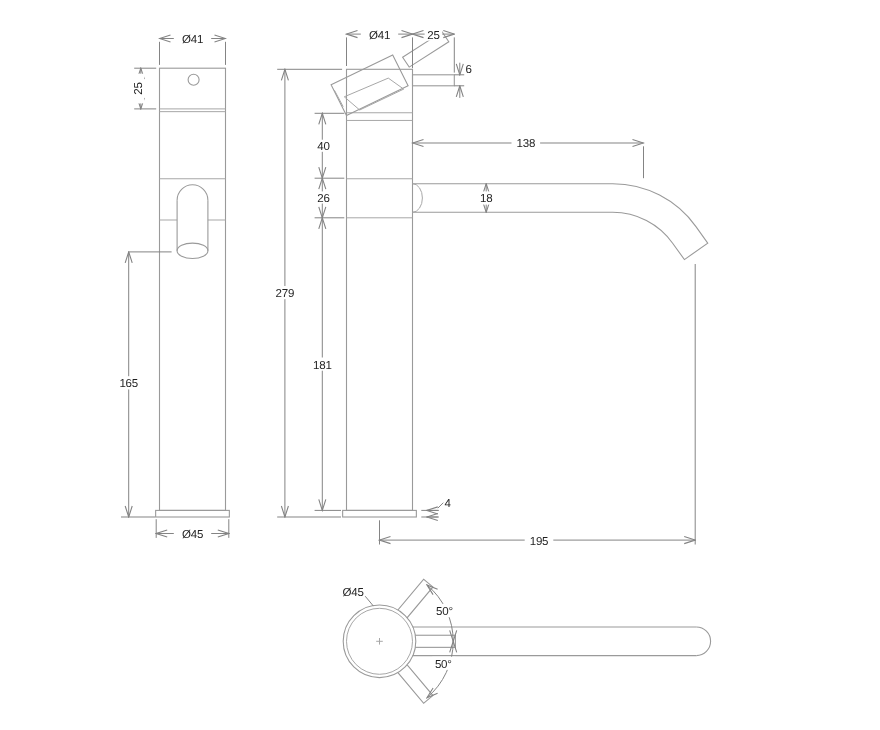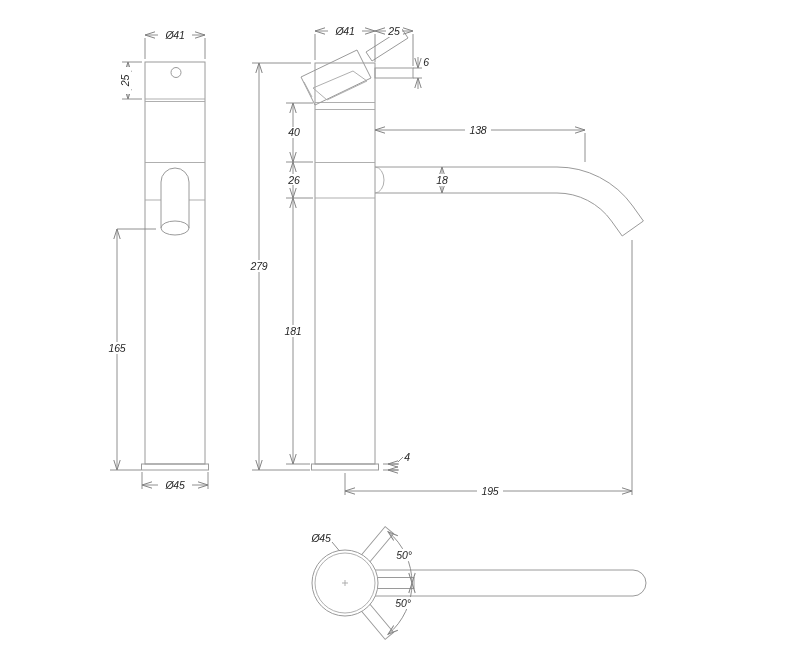--- a/index.html
+++ b/index.html
@@ -1,16 +1,16 @@
 <!DOCTYPE html>
 <html><head>
 <meta charset="utf-8">
 <style>
   html,body{margin:0;padding:0;background:#ffffff;}
-  .page{width:800px;height:664px;background:#fff;position:relative;overflow:hidden;font-style:italic;}
+  .page{width:800px;height:664px;background:#fff;position:relative;overflow:hidden;}
   svg{display:block;}
   .geo{stroke:#9a9a9a;stroke-width:1;fill:none;}
   .geo2{stroke:#a6a6a6;stroke-width:.9;fill:none;}
   .dim{stroke:#838383;stroke-width:.9;fill:none;}
   .lbl{font-family:"Liberation Sans",sans-serif;font-size:10.5px;letter-spacing:-0.2px;
        fill:#1f1f1f;text-anchor:middle;}
   .lblbg{fill:#ffffff;stroke:none;}
 </style>
 </head>
 <body>

